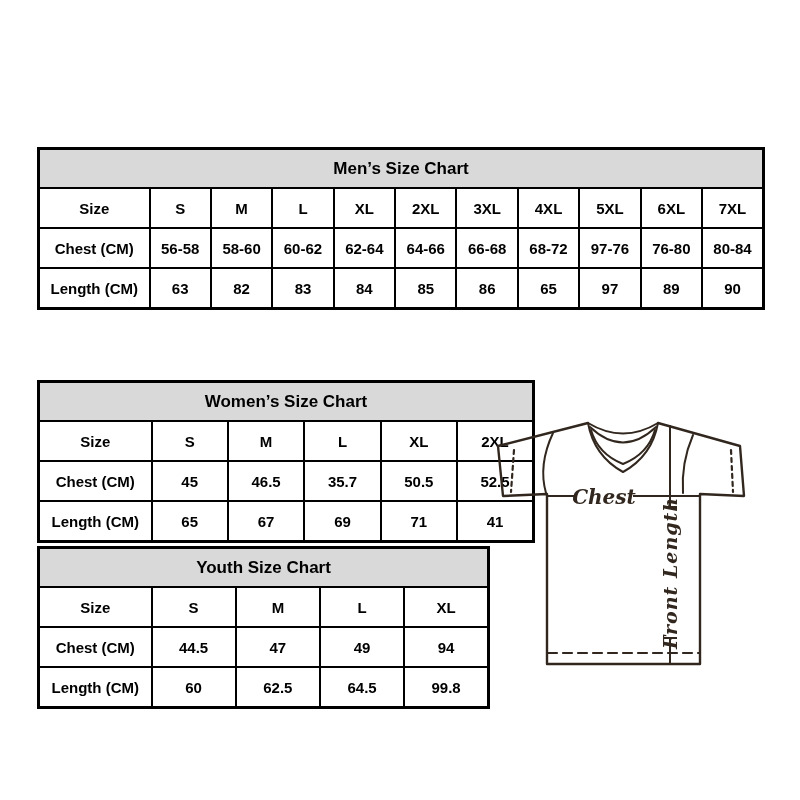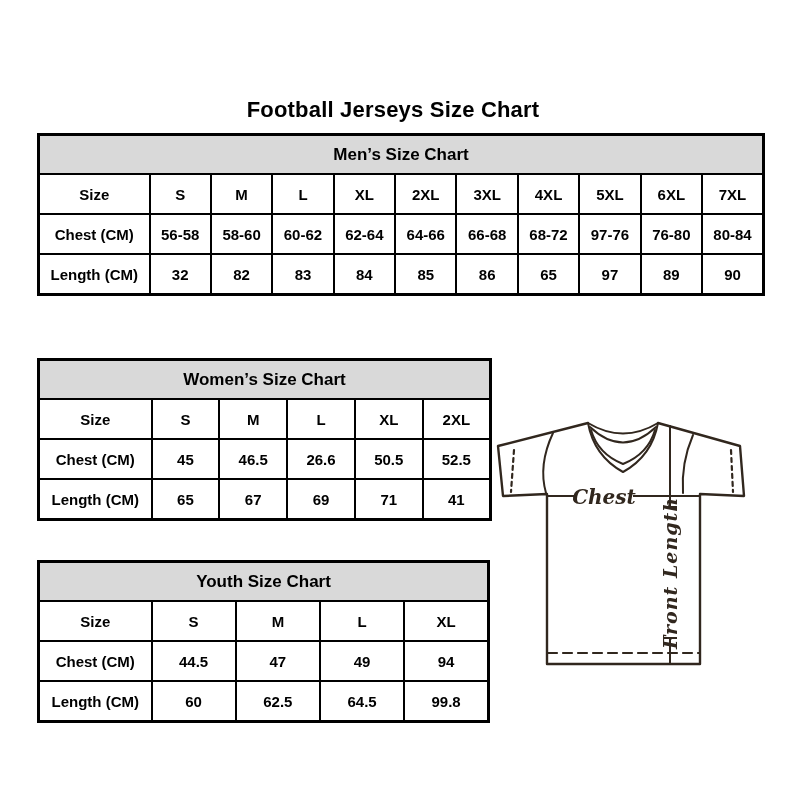--- a/index.html
+++ b/index.html
@@ -36,23 +36,23 @@
     font-size:15px;
     height:38px;
     overflow:hidden;
     white-space:nowrap;
   }
   table.tbl th.tbl-title{
     background:#d9d9d9;
     font-size:17px;
     height:37px;
   }
-  table.men{left:37px;top:133px;width:728px;}
-  table.wom{left:37px;top:358px;width:455px;}
-  table.yth{left:37px;top:560px;width:453px;}
+  table.men{left:37px;top:147px;width:728px;}
+  table.wom{left:37px;top:380px;width:498px;}
+  table.yth{left:37px;top:546px;width:453px;}
   table.men col.c0{width:111px;}
   table.wom col.c0{width:113px;}
   table.yth col.c0{width:113px;}
   .jersey-wrap{
     position:absolute;
     left:490px;top:408px;
     width:262px;height:258px;
   }
   .jersey-wrap svg{display:block;width:262px;height:258px;}
   .meas-label{
@@ -60,21 +60,20 @@
     font-style:italic;
     font-weight:700;
     fill:#31271e;
   }
 </style>
 </head>
 <body>
 
 <div class="sheet">
 
-  <h1 class="page-title">Football Jerseys Size Chart</h1>
 
   <table class="tbl men">
     <colgroup>
         <col class="c0">
         <col span="10">
       </colgroup>
   <thead>
         <tr>
           <th class="tbl-title" colspan="11">Men’s Size Chart</th>
         </tr>
@@ -101,21 +100,21 @@
           <td>62-64</td>
           <td>64-66</td>
           <td>66-68</td>
           <td>68-72</td>
           <td>97-76</td>
           <td>76-80</td>
           <td>80-84</td>
         </tr>
         <tr>
           <td>Length (CM)</td>
-          <td>32</td>
+          <td>63</td>
           <td>82</td>
           <td>83</td>
           <td>84</td>
           <td>85</td>
           <td>86</td>
           <td>65</td>
           <td>97</td>
           <td>89</td>
           <td>90</td>
         </tr>
@@ -138,21 +137,21 @@
           <td>S</td>
           <td>M</td>
           <td>L</td>
           <td>XL</td>
           <td>2XL</td>
         </tr>
         <tr>
           <td>Chest (CM)</td>
           <td>45</td>
           <td>46.5</td>
-          <td>26.6</td>
+          <td>35.7</td>
           <td>50.5</td>
           <td>52.5</td>
         </tr>
         <tr>
           <td>Length (CM)</td>
           <td>65</td>
           <td>67</td>
           <td>69</td>
           <td>71</td>
           <td>41</td>

